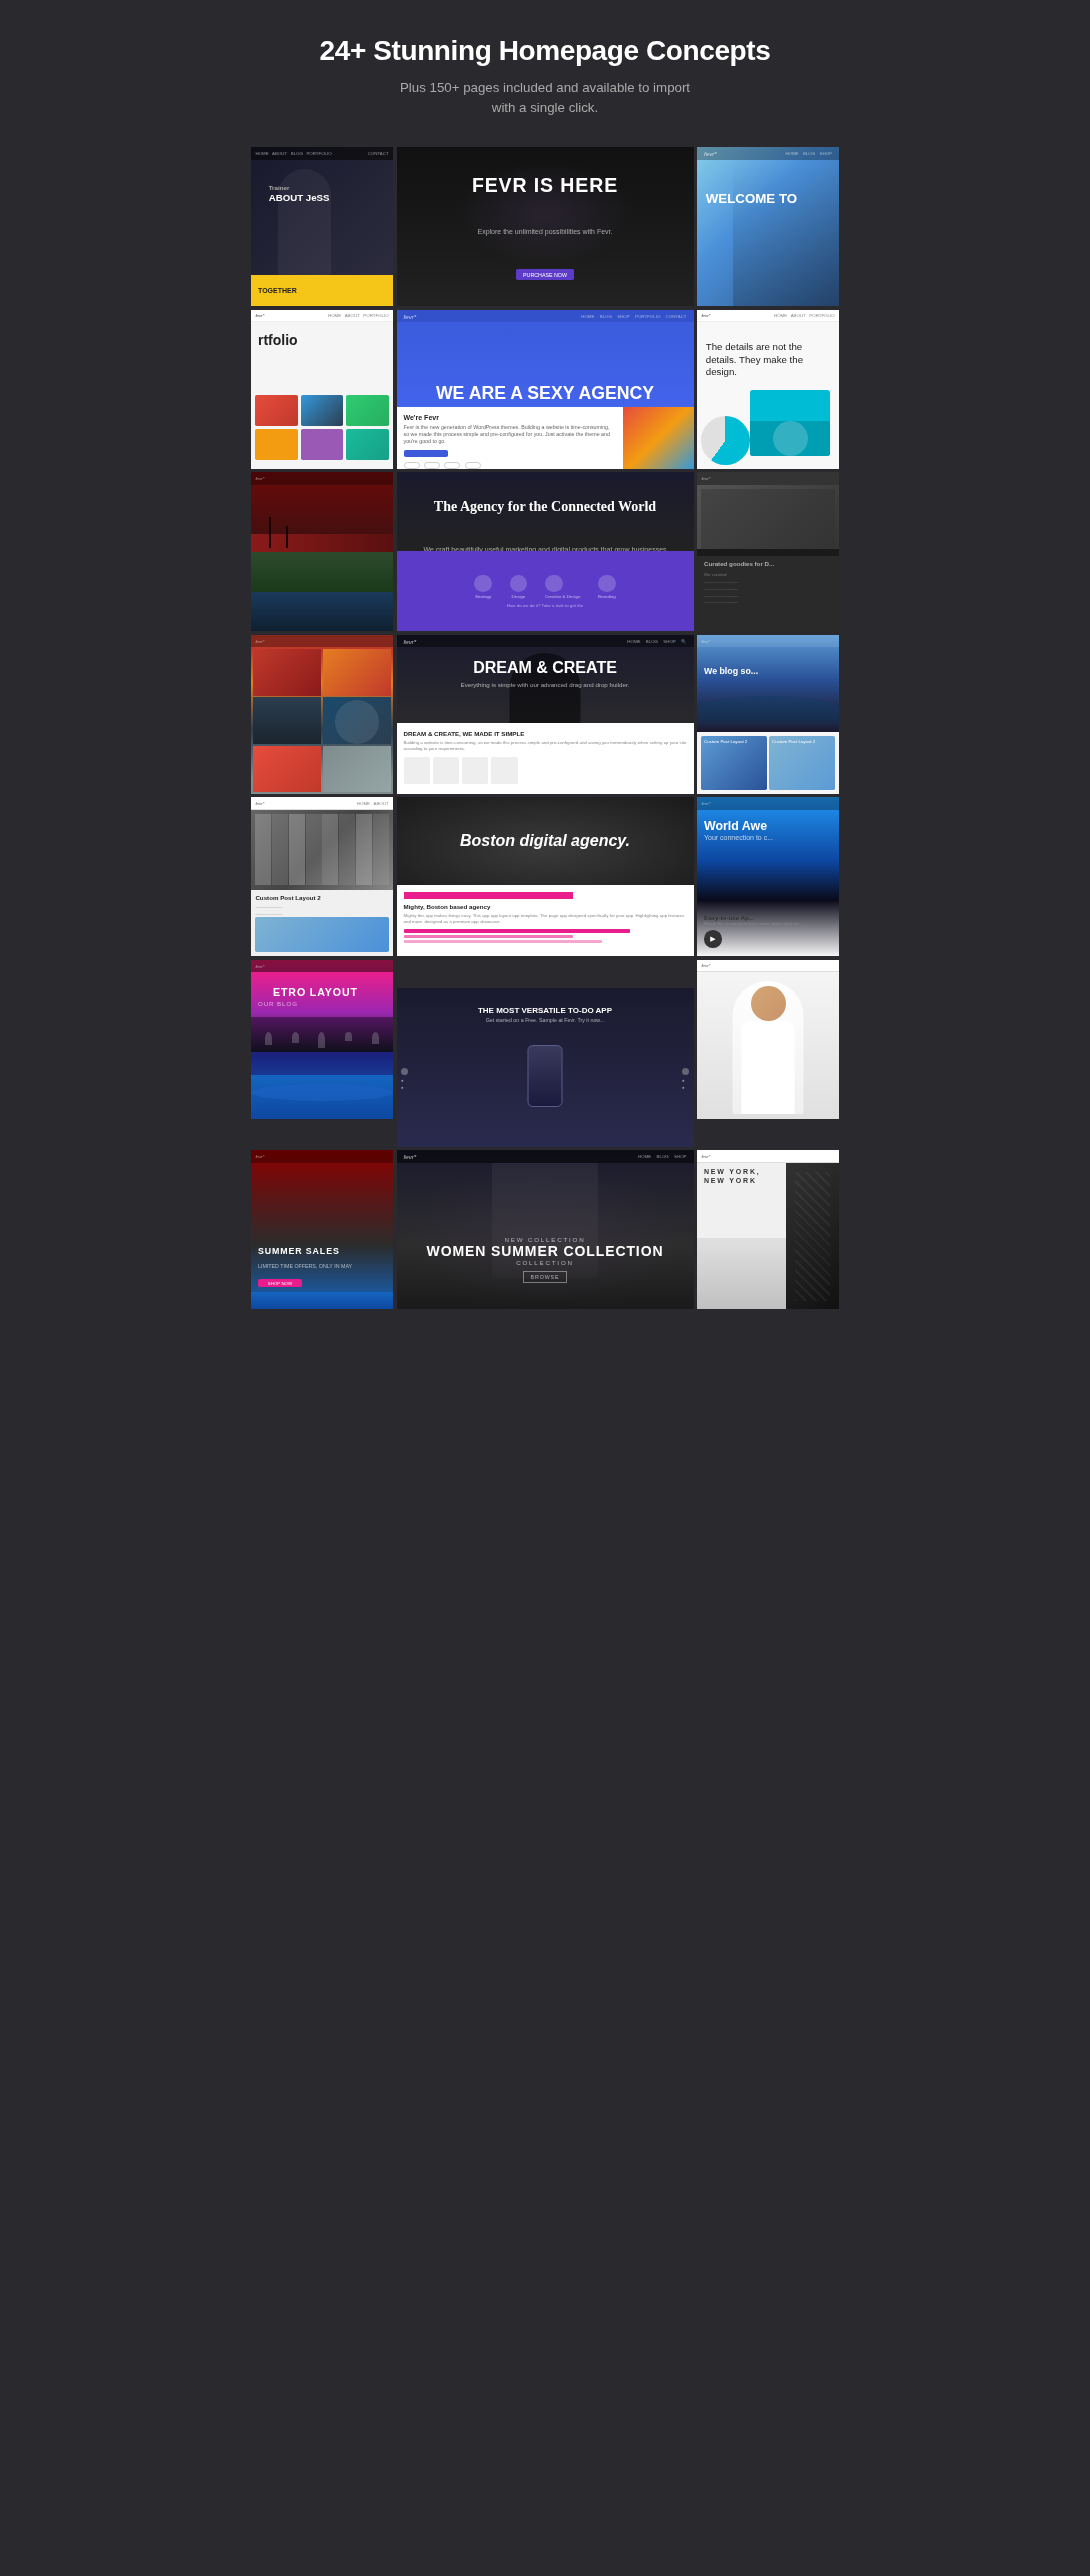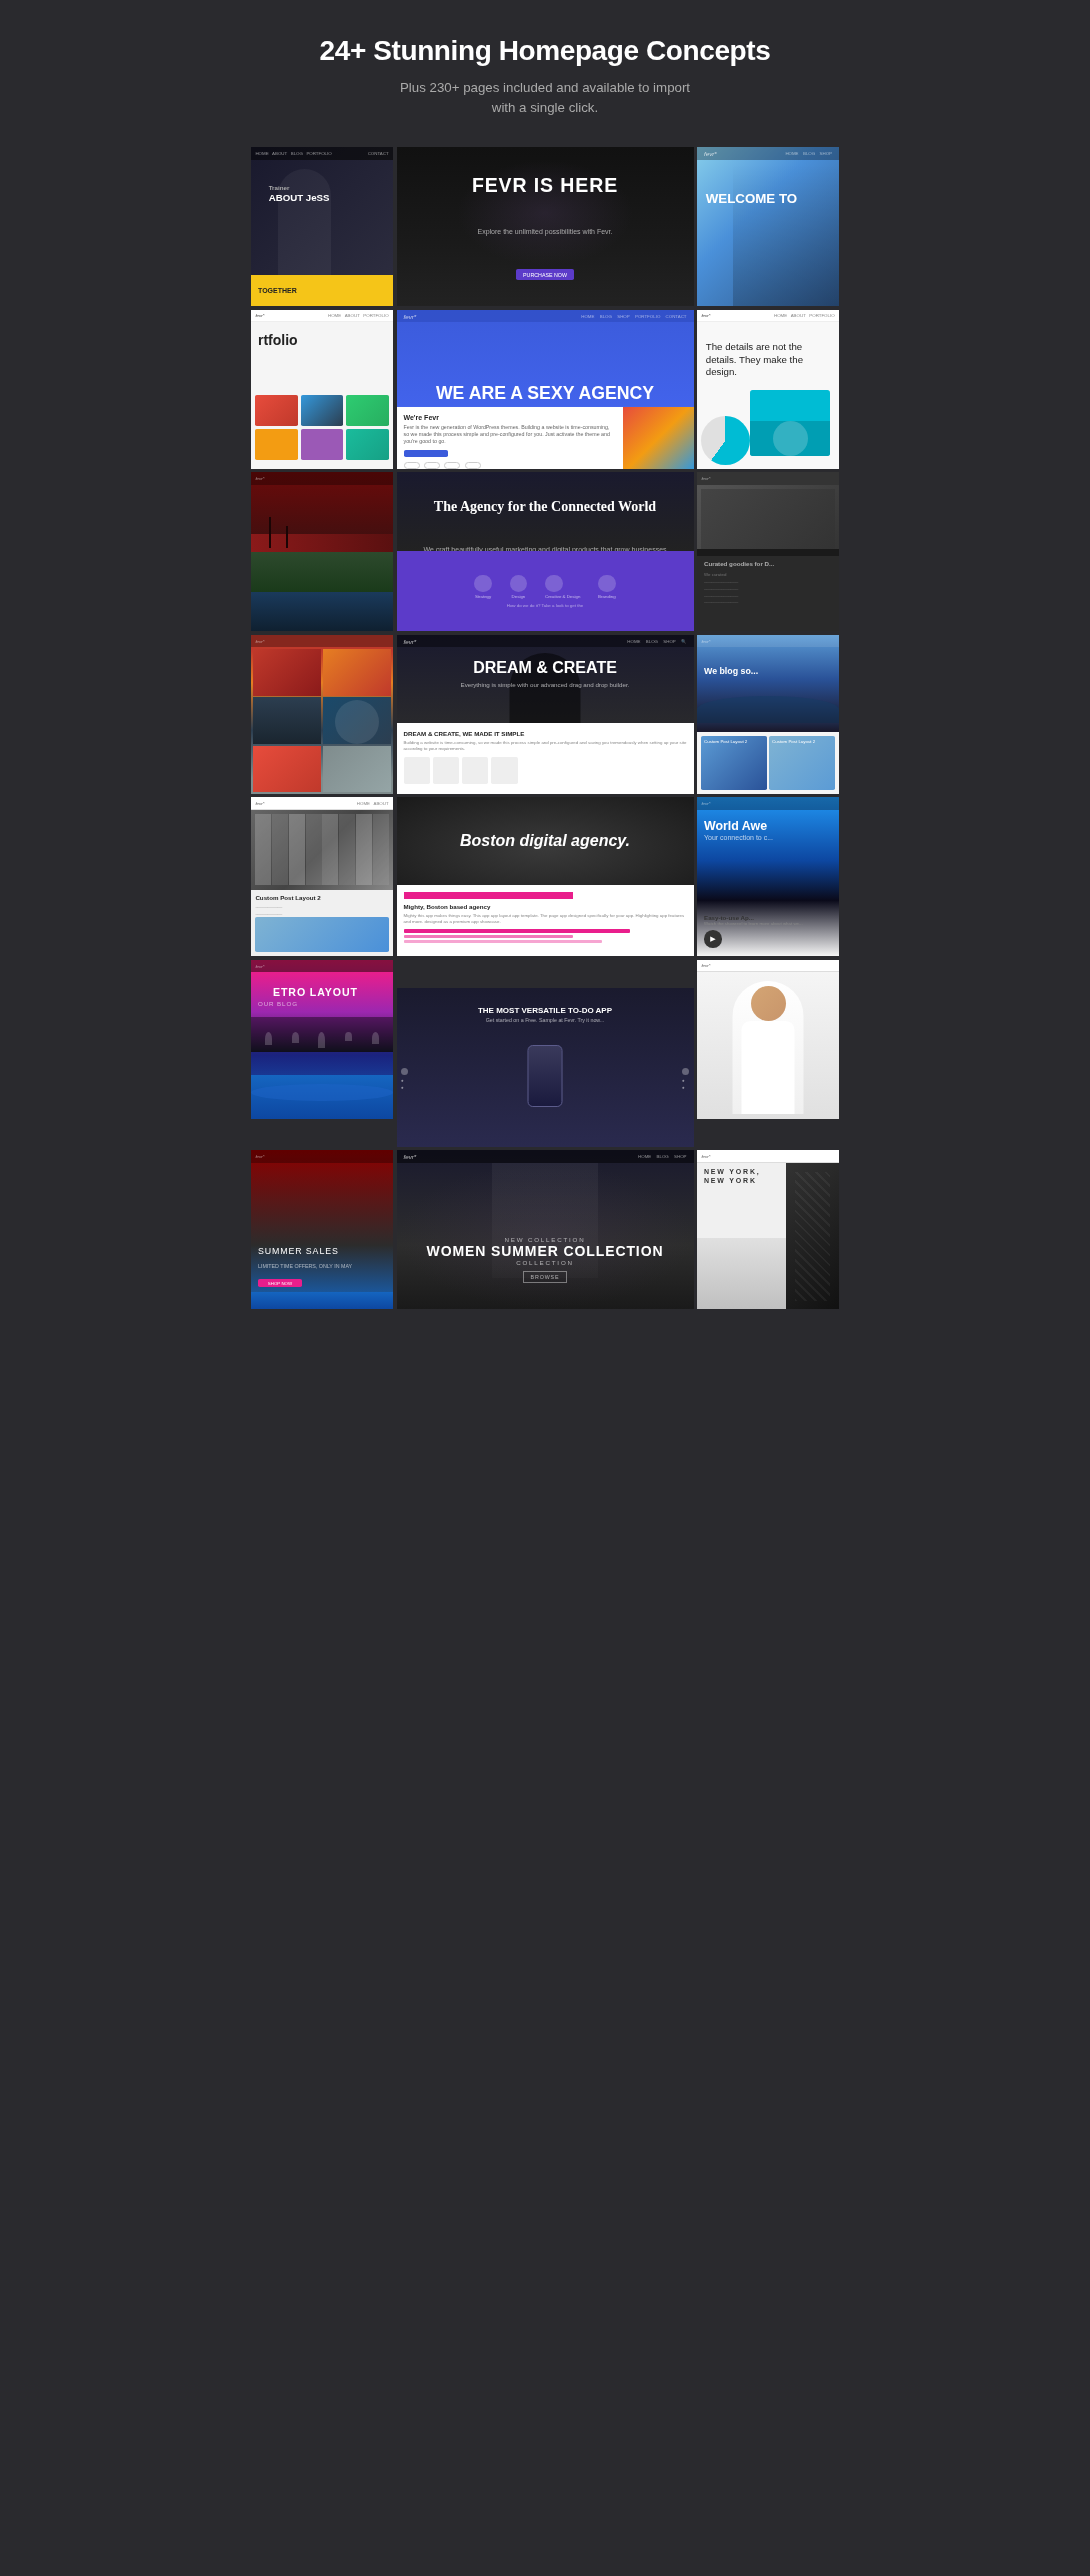--- a/index.html
+++ b/index.html
@@ -384,21 +384,21 @@
       position: absolute;
       top: 0; left: 0; right: 0; bottom: 0;
       background: linear-gradient(180deg, #8b0000 0%, #2c2c2c 60%, #1565c0 100%);
     }
     .summer-title {
       position: absolute;
       bottom: 53px;
       left: 7px;
       color: #fff;
       font-size: 8.8px;
-      font-weight: 400;
+      font-weight: 700;
       letter-spacing: 0.9px;
     }
     .women-collection {
       color: rgba(255,255,255,0.6);
       font-size: 6.2px;
       letter-spacing: 1.8px;
       text-transform: uppercase;
     }
     .women-title {
       color: #fff;
@@ -411,21 +411,21 @@
       font-size: 6.2px;
       letter-spacing: 1.8px;
     }
   </style>
 </head>
 <body>
 
 <div class="header-section">
   <h1 class="header-title">24+ Stunning Homepage Concepts</h1>
   <p class="header-subtitle">
-    <span>Plus 230+ pages included and available to import</span><br>
+    <span>Plus 150+ pages included and available to import</span><br>
     <span>with a single click.</span>
   </p>
 </div>
 
 <div class="grid-container">
 
   <div class="thumb t1-left">
     <div class="fitness-overlay"></div>
 
     <div style="position:absolute;top:0;left:0;right:0;height:12.4px;background:rgba(0,0,0,0.5);display:flex;align-items:center;padding:0 4.4px;gap:3.5px;z-index:2;">

